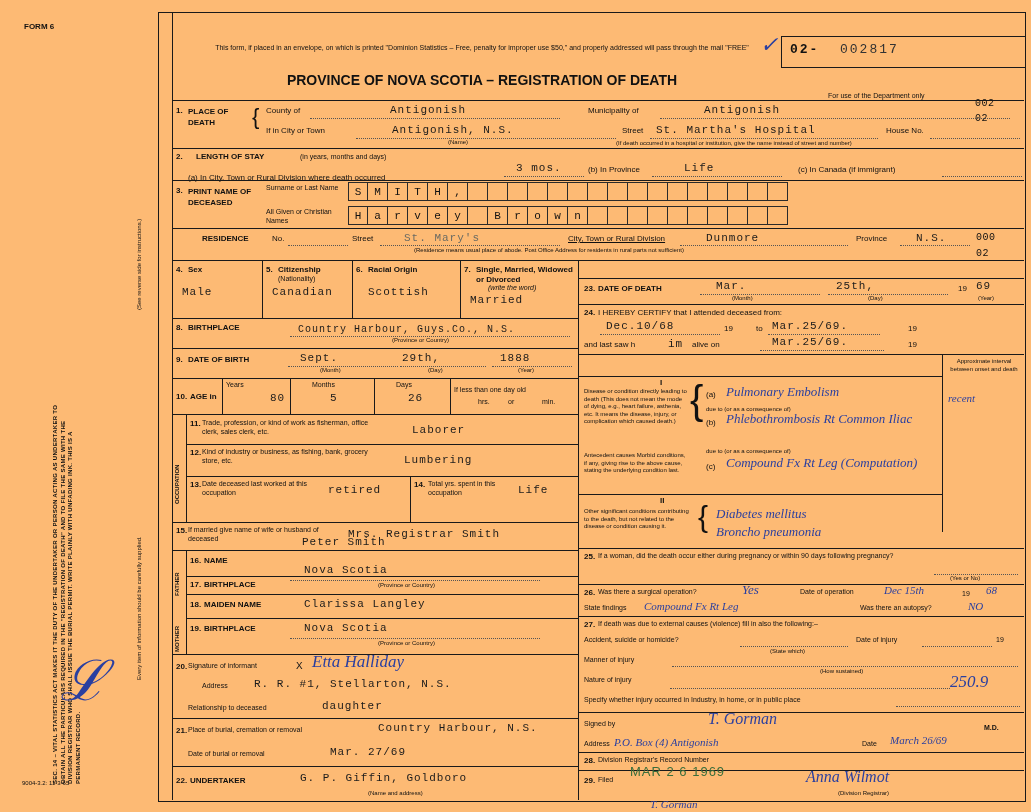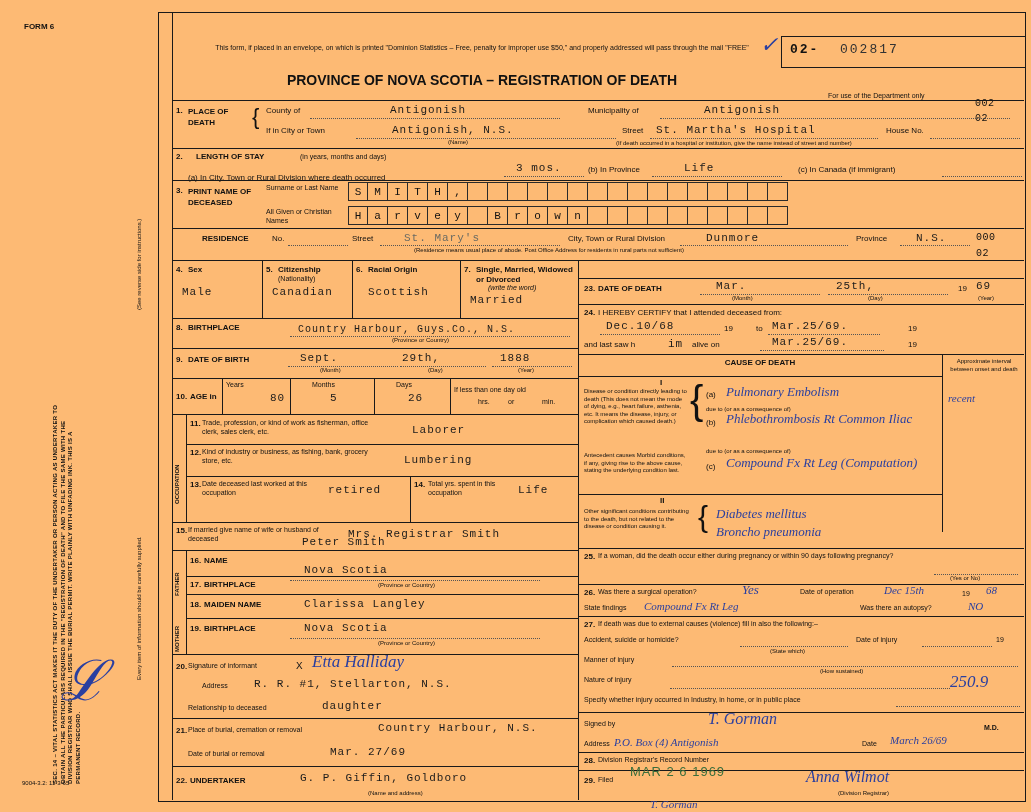--- a/index.html
+++ b/index.html
@@ -155,21 +155,21 @@
       <div class="cell"></div>
     </div>
 
   <div class="line hl" style="left:172px;top:228px;width:852px;"></div>
   <div class="abs sm bold" style="left:202px;top:234px;">RESIDENCE</div>
   <div class="abs sm" style="left:272px;top:234px;">No.</div>
   <div class="abs dots" style="left:288px;top:245px;width:60px;"></div>
   <div class="abs sm" style="left:352px;top:234px;">Street</div>
   <div class="abs dots" style="left:380px;top:245px;width:180px;"></div>
   <div class="abs type" style="left:404px;top:232px;color:#6b6b63;">St. Mary's</div>
-  <div class="abs sm" style="left:568px;top:234px;">City, Town or Rural Division</div>
+  <div class="abs sm" style="left:568px;top:234px;text-decoration:underline;">City, Town or Rural Division</div>
   <div class="abs dots" style="left:680px;top:245px;width:168px;"></div>
   <div class="abs type" style="left:706px;top:232px;">Dunmore</div>
   <div class="abs sm" style="left:856px;top:234px;">Province</div>
   <div class="abs dots" style="left:900px;top:245px;width:70px;"></div>
   <div class="abs type" style="left:916px;top:232px;">N.S.</div>
   <div class="abs xtiny" style="left:414px;top:247px;">(Residence means usual place of abode. Post Office Address for residents in rural parts not sufficient)</div>
   <div class="abs type-sm" style="left:976px;top:232px;">000</div>
   <div class="abs type-sm" style="left:976px;top:248px;">02</div>
 
   <div class="line hl" style="left:172px;top:260px;width:852px;"></div>
@@ -338,21 +338,20 @@
   <div class="abs dots" style="left:768px;top:334px;width:112px;"></div>
   <div class="abs sm" style="left:908px;top:324px;">19</div>
   <div class="abs sm" style="left:584px;top:340px;">and last saw h</div>
   <div class="abs type" style="left:668px;top:338px;">im</div>
   <div class="abs sm" style="left:692px;top:340px;">alive on</div>
   <div class="abs type" style="left:772px;top:336px;">Mar.25/69.</div>
   <div class="abs dots" style="left:760px;top:350px;width:124px;"></div>
   <div class="abs sm" style="left:908px;top:340px;">19</div>
 
   <div class="line hl" style="left:578px;top:354px;width:446px;"></div>
-  <div class="abs bold sm" style="left:578px;top:358px;width:364px;text-align:center;">CAUSE OF DEATH</div>
   <div class="line vl" style="left:942px;top:354px;height:178px;"></div>
   <div class="abs xtiny ctr" style="left:946px;top:358px;width:76px;">Approximate interval between onset and death</div>
   <div class="line hl" style="left:578px;top:376px;width:364px;"></div>
 
   <div class="abs sm bold" style="left:660px;top:378px;">I</div>
   <div class="abs xtiny" style="left:584px;top:388px;width:104px;">Disease or condition directly leading to death (This does not mean the mode of dying, e.g., heart failure, asthenia, etc. It means the disease, injury, or complication which caused death.)</div>
   <div class="abs xtiny" style="left:584px;top:452px;width:104px;">Antecedent causes Morbid conditions, if any, giving rise to the above cause, stating the underlying condition last.</div>
   <div class="abs" style="left:690px;top:382px;font-size:40px;line-height:36px;">{</div>
   <div class="abs sm" style="left:706px;top:390px;">(a)</div>
   <div class="abs hand" style="left:726px;top:384px;">Pulmonary Embolism</div>

